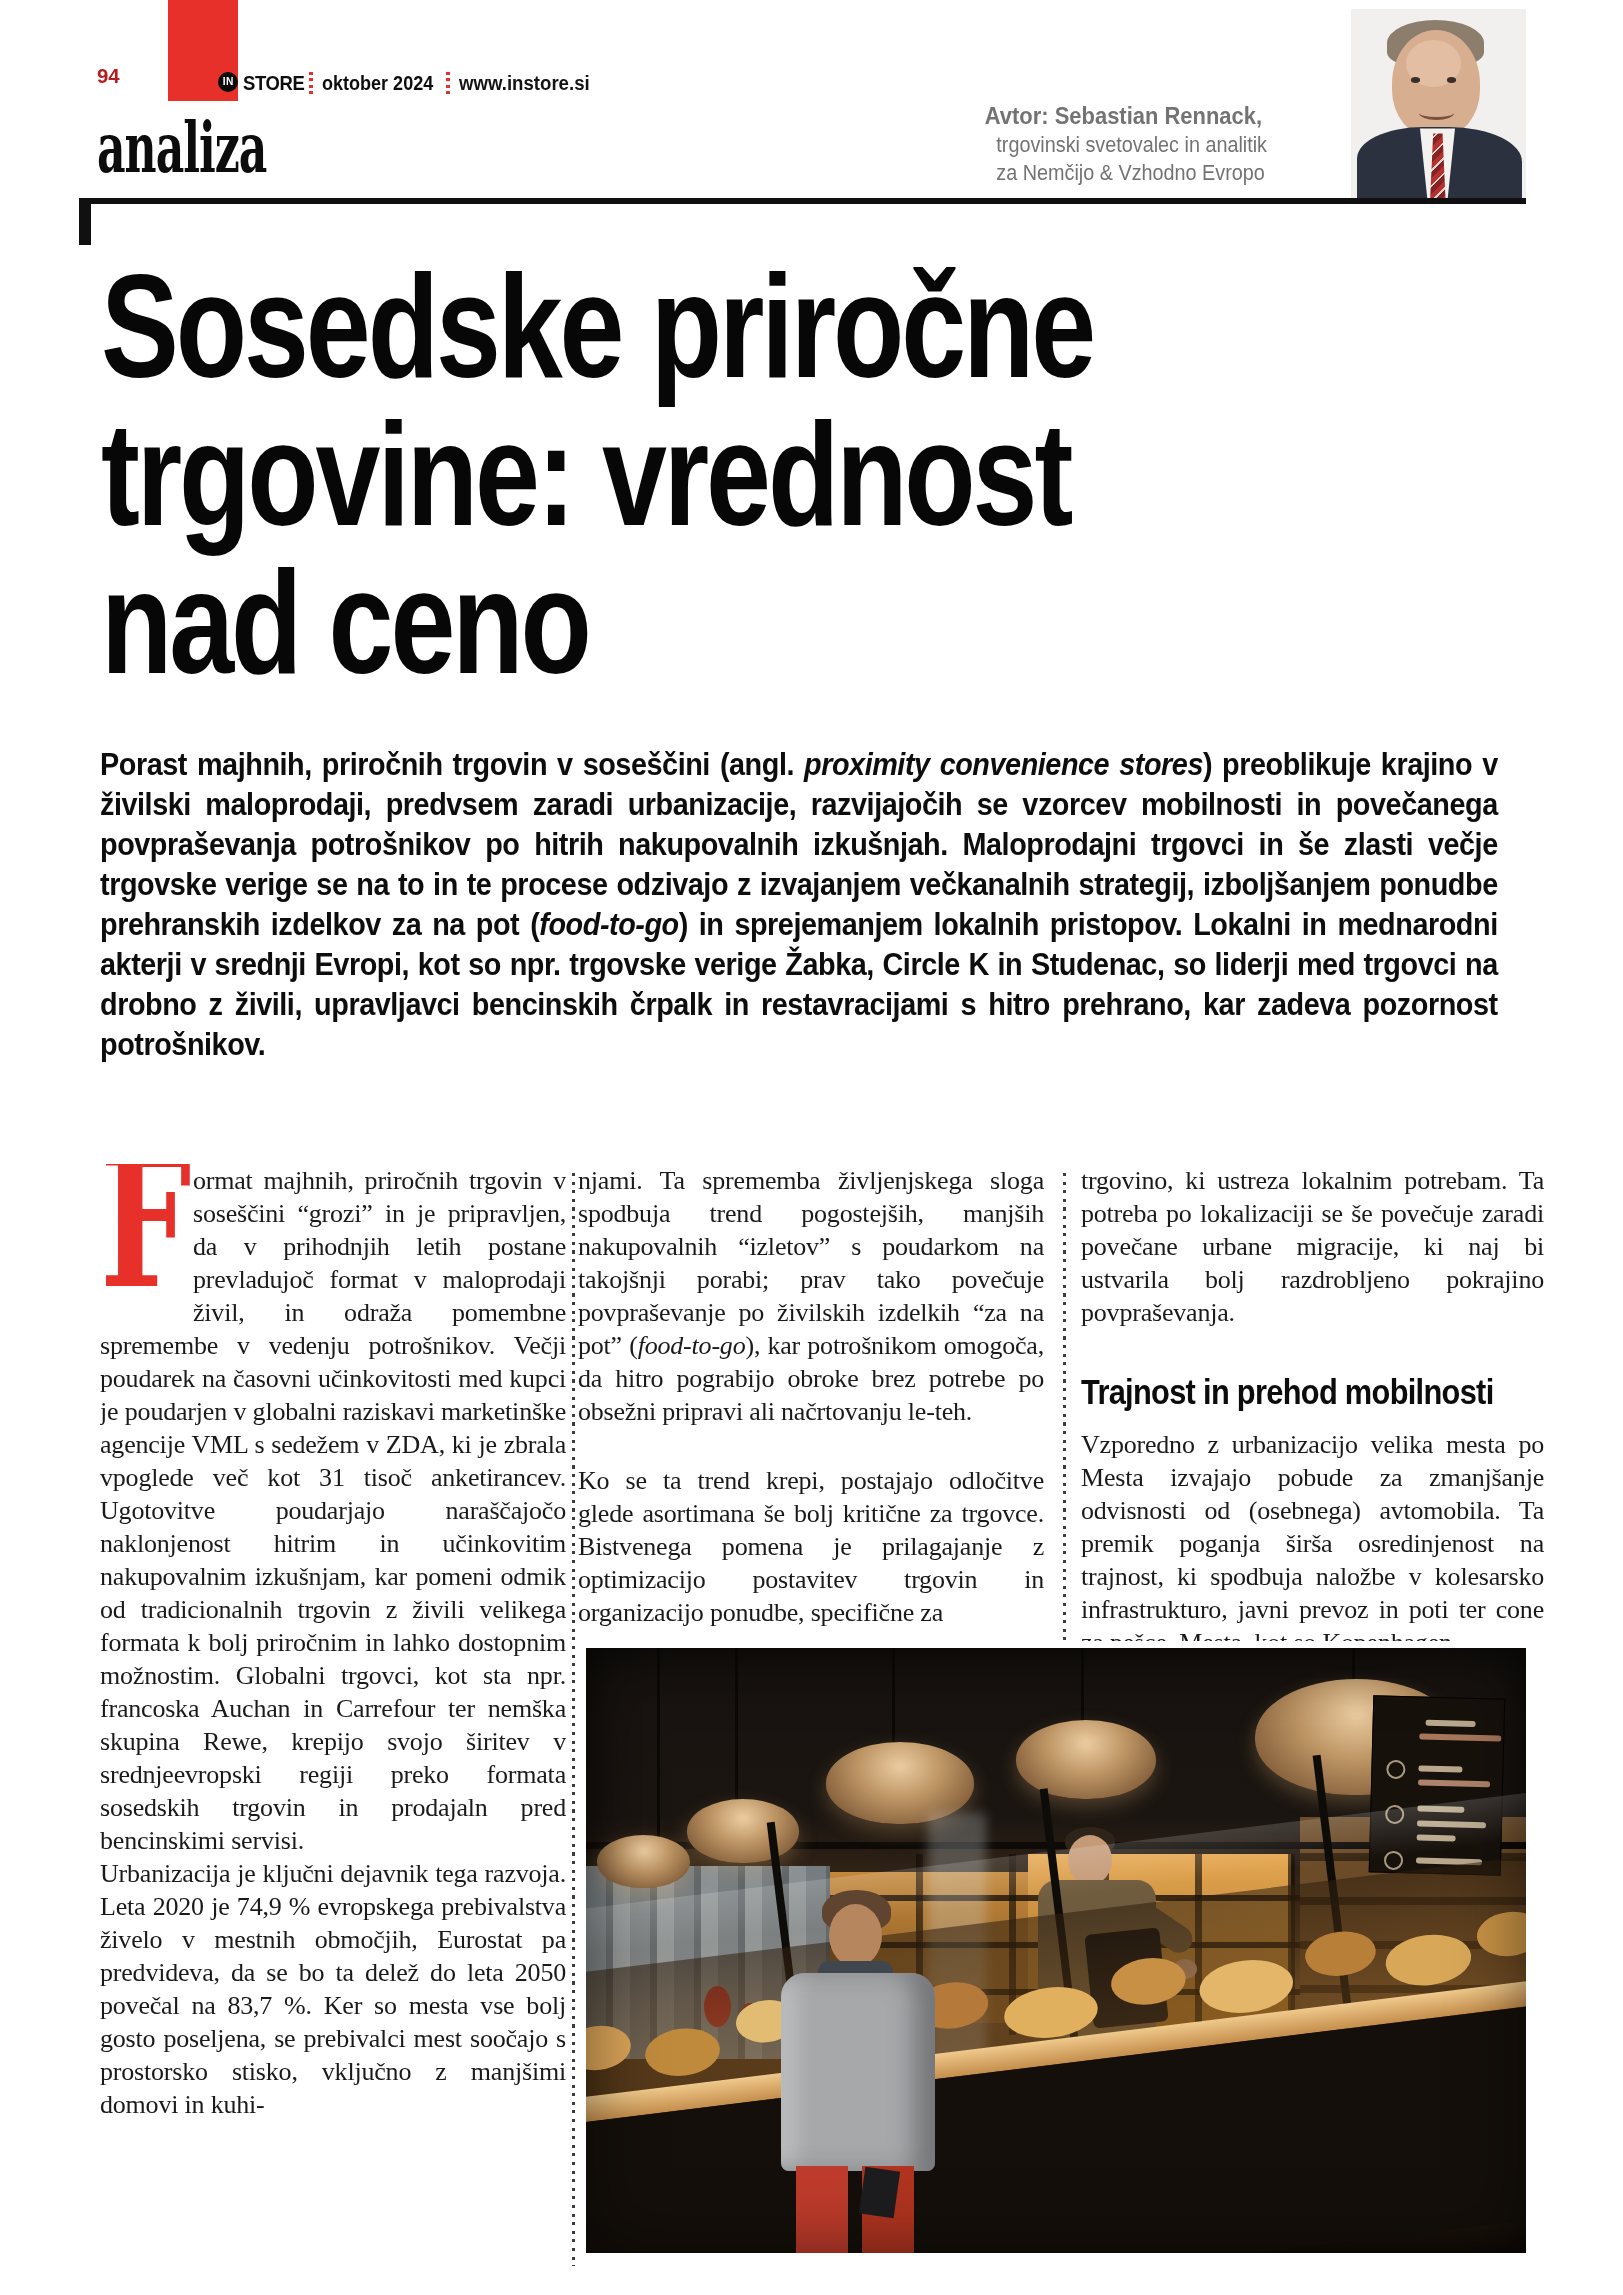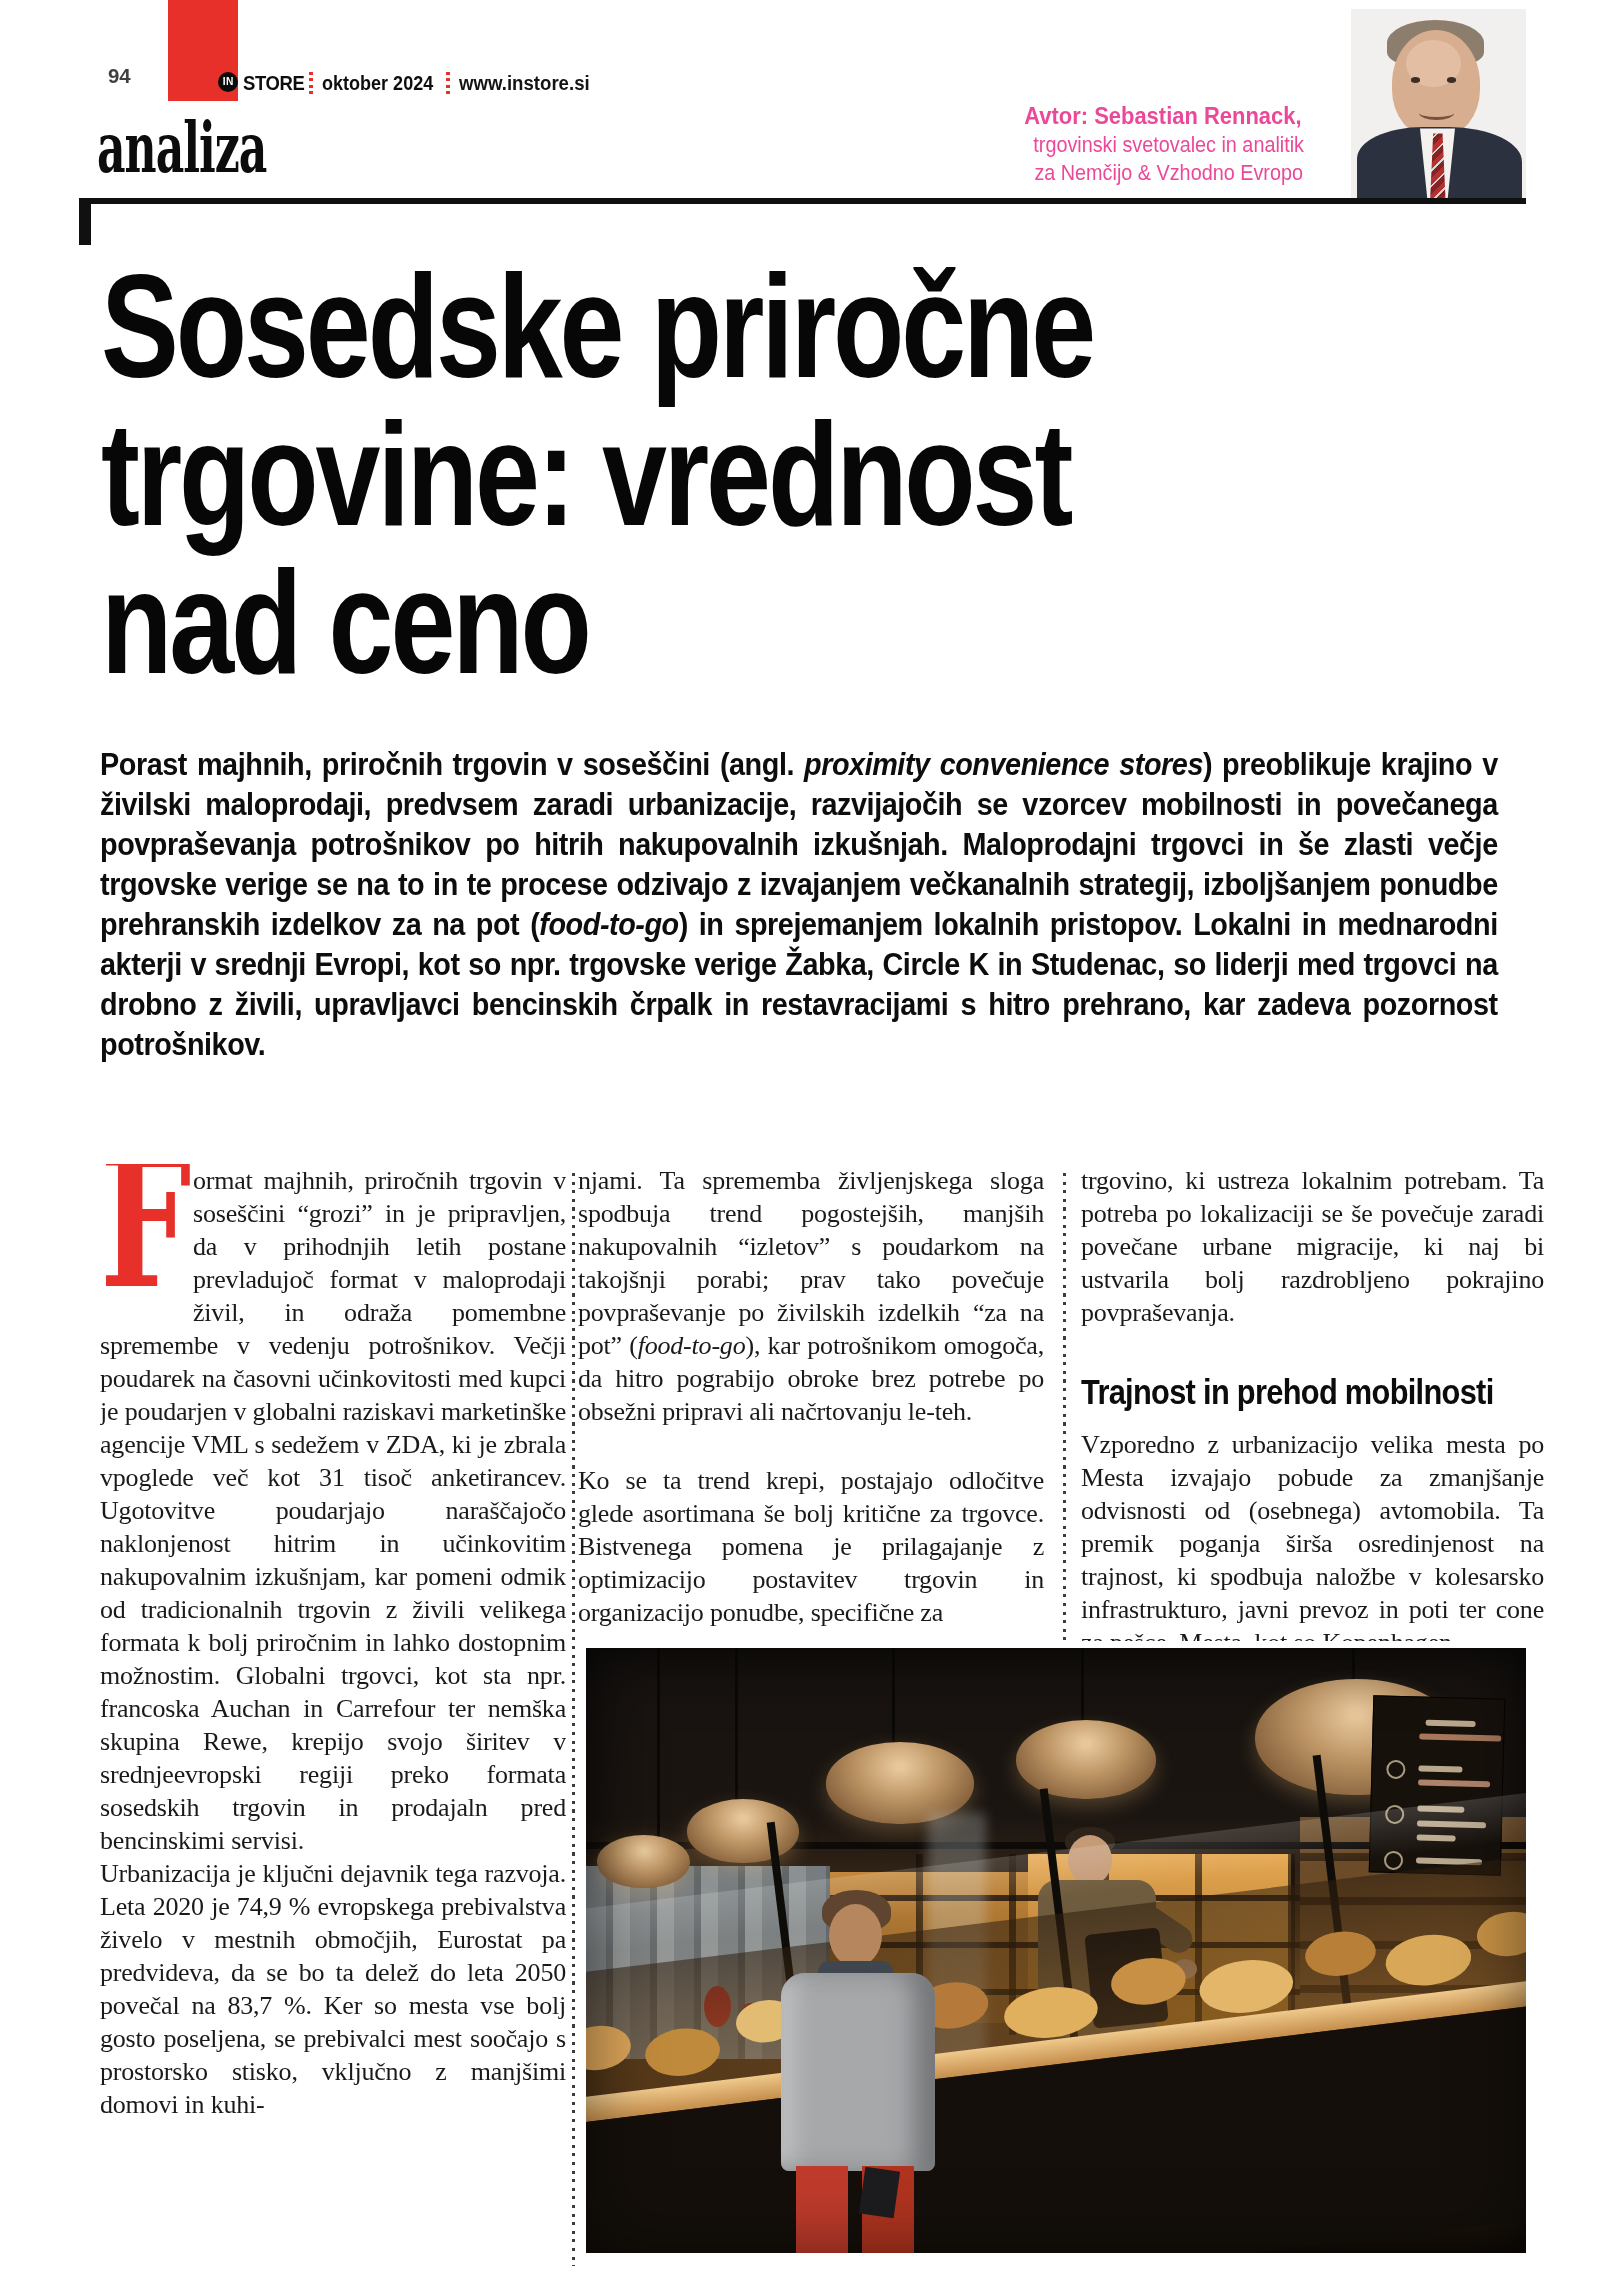--- a/index.html
+++ b/index.html
@@ -3,37 +3,37 @@
 <meta charset="utf-8">
 <style>
   * { margin:0; padding:0; box-sizing:border-box; }
   html,body { background:#777; }
   .page {
     position:relative; width:1623px; height:2295px; margin:0 auto;
     background:#ffffff; overflow:hidden;
     font-family:"Liberation Serif", serif; color:#161616;
   }
   
-  .pagenum { position:absolute; left:108px; top:66px; font:bold 20.4px/1 "Liberation Sans",sans-serif; color:#404040; }
+  .pagenum { position:absolute; left:97px; top:66px; font:bold 20.4px/1 "Liberation Sans",sans-serif; color:#b91c1c; }
   .red-box { position:absolute; left:168px; top:0; width:70px; height:101px; background:#e8302a; }
   .in-circle { position:absolute; left:218px; top:72px; width:20.4px; height:20.4px; border-radius:50%;
     background:#0b0b0b; color:#fff; font:bold 10.2px/20.4px "Liberation Sans",sans-serif; text-align:center; letter-spacing:0.4px;}
   .brand { position:absolute; left:243px; top:71px; font:bold 21px/23.6px "Liberation Sans",sans-serif;
     transform:scaleX(0.88); transform-origin:left center; letter-spacing:-0.4px; color:#0e0e0e;}
   .hdr-dots { position:absolute; top:72px; width:3.9px; height:25px;
     background:repeating-linear-gradient(180deg,#e8302a 0 3.1px,transparent 3.1px 6.3px); }
   .hdr-dots.d1 { left:309px; } .hdr-dots.d2 { left:446px; }
   .issue { position:absolute; left:322px; top:72px; font:bold 19.6px/23.6px "Liberation Sans",sans-serif;
     transform:scaleX(0.92); transform-origin:left center; color:#0e0e0e;}
   .website { position:absolute; left:459px; top:72px; font:600 19.6px/23.6px "Liberation Sans",sans-serif;
     transform:scaleX(0.95); transform-origin:left center; color:#141414;}
   .section { position:absolute; left:97px; top:112px; font:bold 69px/72px "DejaVu Serif",serif;
     transform:scaleX(0.64); transform-origin:left top; letter-spacing:-1.6px; color:#0c0c0c;}
-  .author-block { position:absolute; left:958px; top:102px; width:383px; text-align:center;
-    font-family:"Liberation Sans",sans-serif; color:#ec4899;}
+  .author-block { position:absolute; left:958px; top:102px; width:383px; text-align:left;
+    font-family:"Liberation Sans",sans-serif; color:#737373;}
   .author-name { font-weight:bold; font-size:23.6px; line-height:29px; transform:scaleX(0.93); transform-origin:right center;}
   .author-role { font-size:22px; line-height:28px; transform:scaleX(0.9); transform-origin:right center;}
   .author-photo { position:absolute; left:1351px; top:9.4px; width:175px; height:193px; background:#f1f0ee; overflow:hidden;}
   .ap-head { position:absolute; left:41px; top:20.4px; width:88px; height:107px; background:#d7ae90; border-radius:52% 52% 46% 46%;}
   .ap-hair { position:absolute; left:36px; top:11px; width:97px; height:46px; background:#8d7d6d; border-radius:50% 50% 30% 30%; }
   .ap-face-shine { position:absolute; left:55px; top:31px; width:55px; height:47px; background:#e6c2a6; border-radius:50%; opacity:.8;}
   .ap-eye { position:absolute; width:9.4px; height:5.5px; background:#3a2f28; border-radius:50%; top:68px;}
   .ap-eye.l{left:60px;} .ap-eye.r{left:96px;}
   .ap-smile { position:absolute; left:68px; top:97px; width:35px; height:14px; border-bottom:3.9px solid #7c4f3c; border-radius:50%;}
   .ap-suit { position:absolute; left:6.3px; top:118px; width:165px; height:79px; background:#2c3140; border-radius:40% 44% 0 0;}

